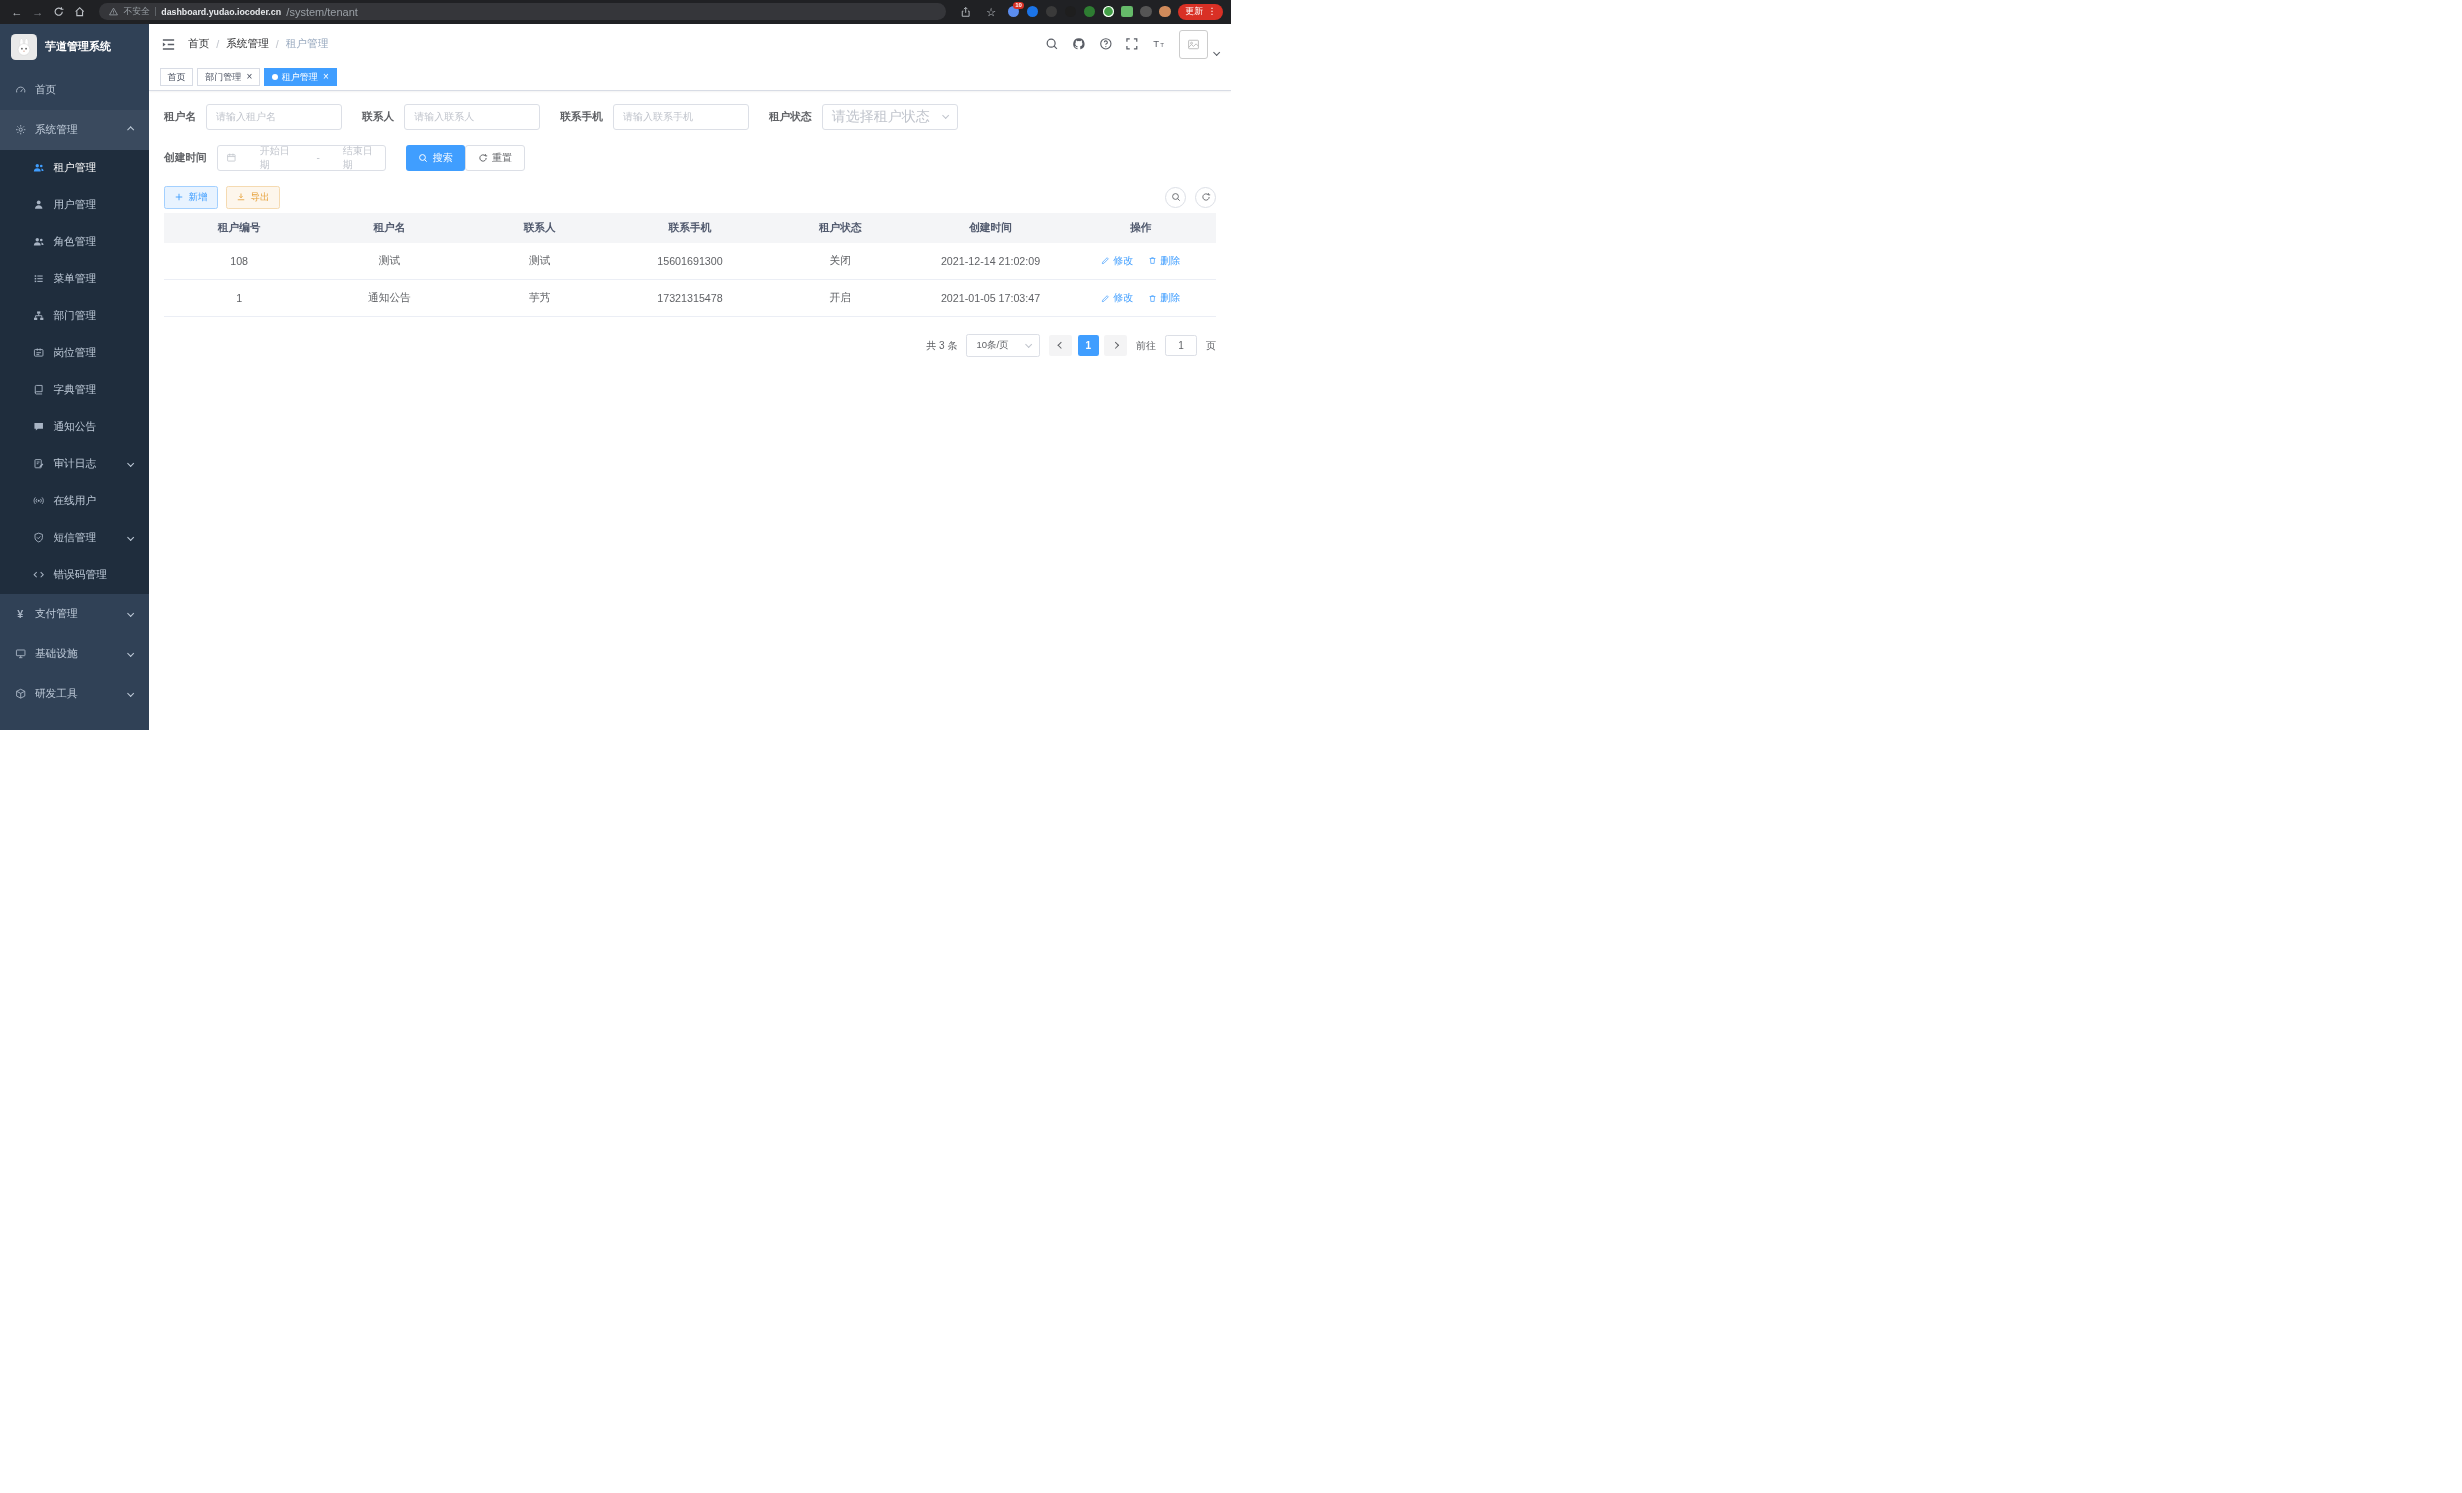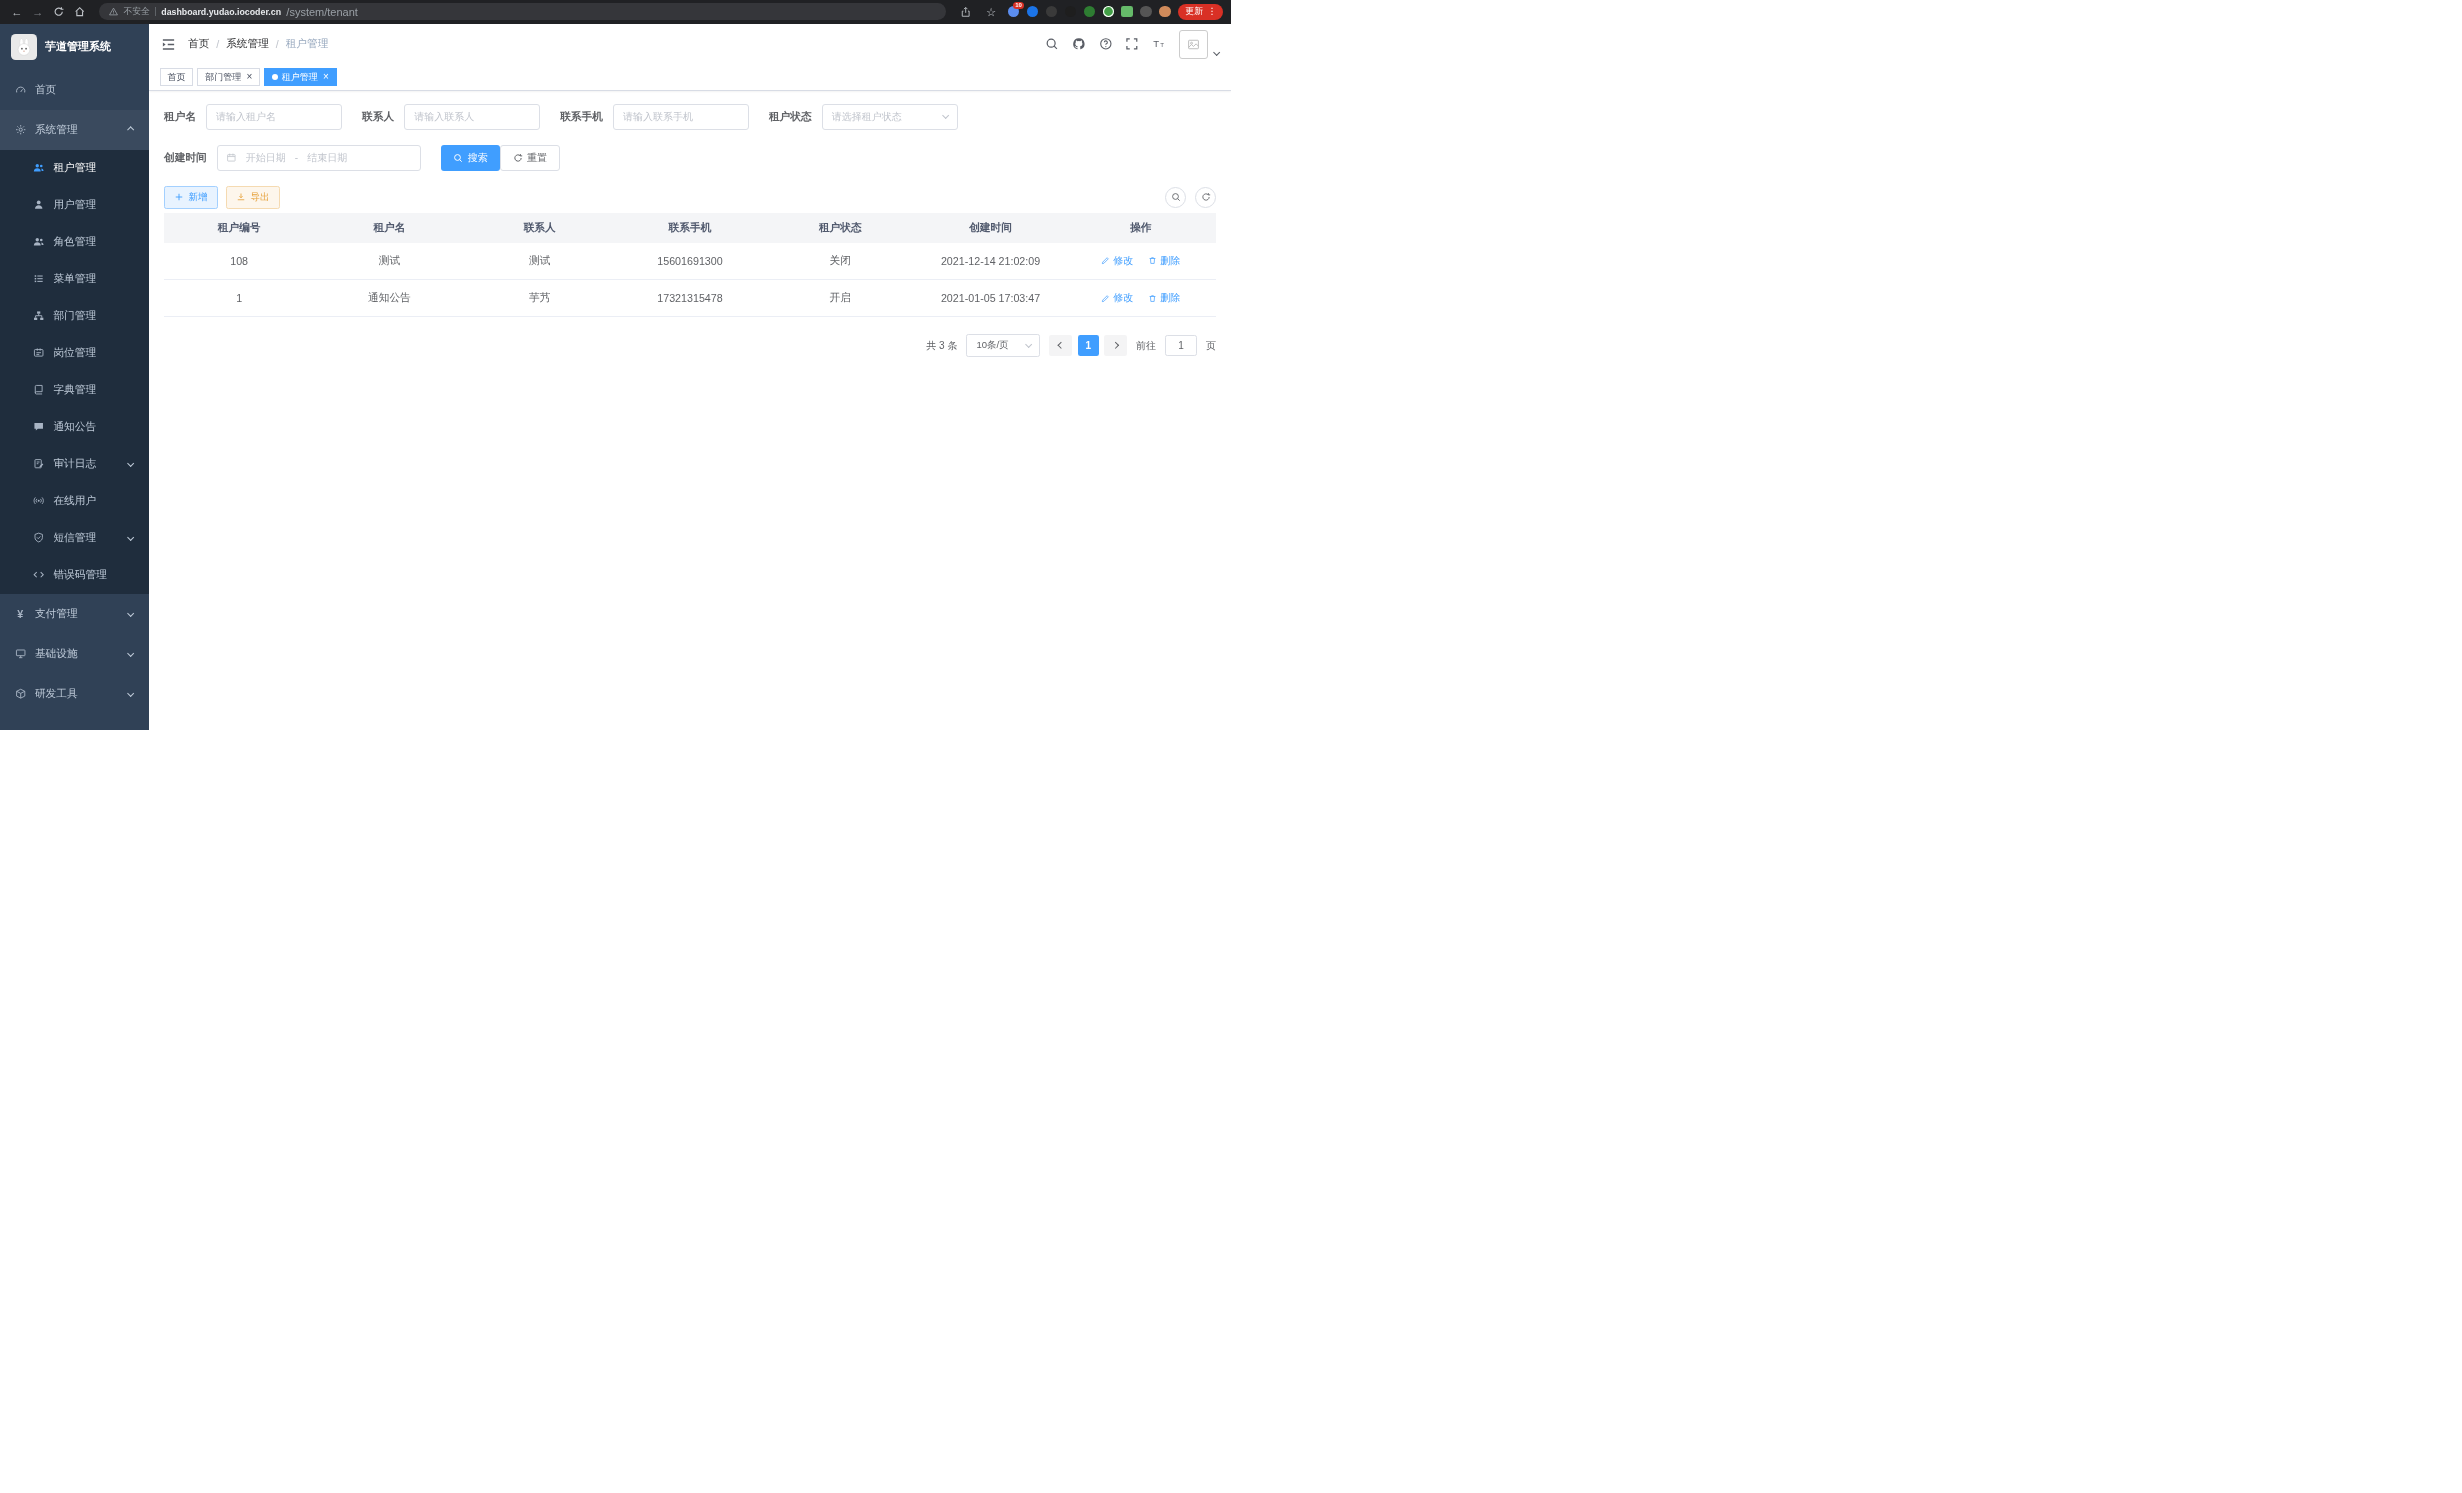--- a/index.html
+++ b/index.html
@@ -68,23 +68,23 @@
 .tag-close{font-size:10px;line-height:1;margin-left:1.5px}
 
 
 .content{flex:1;padding:13px 15px;overflow:hidden}
 .f-row{display:flex;align-items:center;margin-bottom:15px}
 .f-item{display:flex;align-items:center;margin-right:20px}
 .f-label{font-size:10.7px;font-weight:700;color:#606266;margin-right:10px;white-space:nowrap}
 .inp{height:26px;border:0.8px solid #dcdfe6;border-radius:3px;padding:0 9px;font-size:10px;color:#606266;width:136px;outline:none;font-family:inherit;background:#fff}
 .inp::placeholder{color:#c0c4cc}
 .sel{height:26px;border:0.8px solid #dcdfe6;border-radius:3px;padding:0 8.4px 0 9px;display:flex;align-items:center;justify-content:space-between;width:136px;background:#fff;cursor:pointer}
-.sel .ph{font-size:10px;color:#c0c4cc}
+.sel .ph{font-size:14px;color:#c0c4cc}
 .sel .caret{color:#c0c4cc;margin-top:-2.3px}
-.daterange{height:26px;width:204px;border:0.8px solid #dcdfe6;border-radius:3px;display:flex;align-items:center;gap:9px;padding:0 8.4px;color:#c0c4cc;font-size:10px;background:#fff;cursor:pointer}
+.daterange{height:26px;width:169px;border:0.8px solid #dcdfe6;border-radius:3px;display:flex;align-items:center;gap:23px;padding:0 8.4px;color:#c0c4cc;font-size:10px;background:#fff;cursor:pointer}
 .daterange .cal{width:10.7px;height:10.7px;color:#c0c4cc;flex:none}
 .btn{display:inline-flex;align-items:center;gap:4.6px;border-radius:3px;font-size:10px;height:26px;padding:0 11.4px;cursor:pointer;border:0.8px solid transparent;background:#fff;font-family:inherit;white-space:nowrap}
 .btn svg{width:10px;height:10px}
 .btn.primary{background:#409eff;color:#fff}
 .btn.plain{border-color:#dcdfe6;color:#606266}
 .btn.sm{height:23px;padding:0 9px;font-size:9.5px;border-radius:2.3px}
 .btn.add{background:#e8f3ff;border-color:#a3d0ff;color:#409eff}
 .btn.export{background:#fdf6ec;border-color:#f5dab1;color:#e6a23c}
 .toolbar{display:flex;align-items:center;gap:8.4px;margin-bottom:4px}
 .tb-right{margin-left:auto;display:flex;align-items:center;gap:9px}

